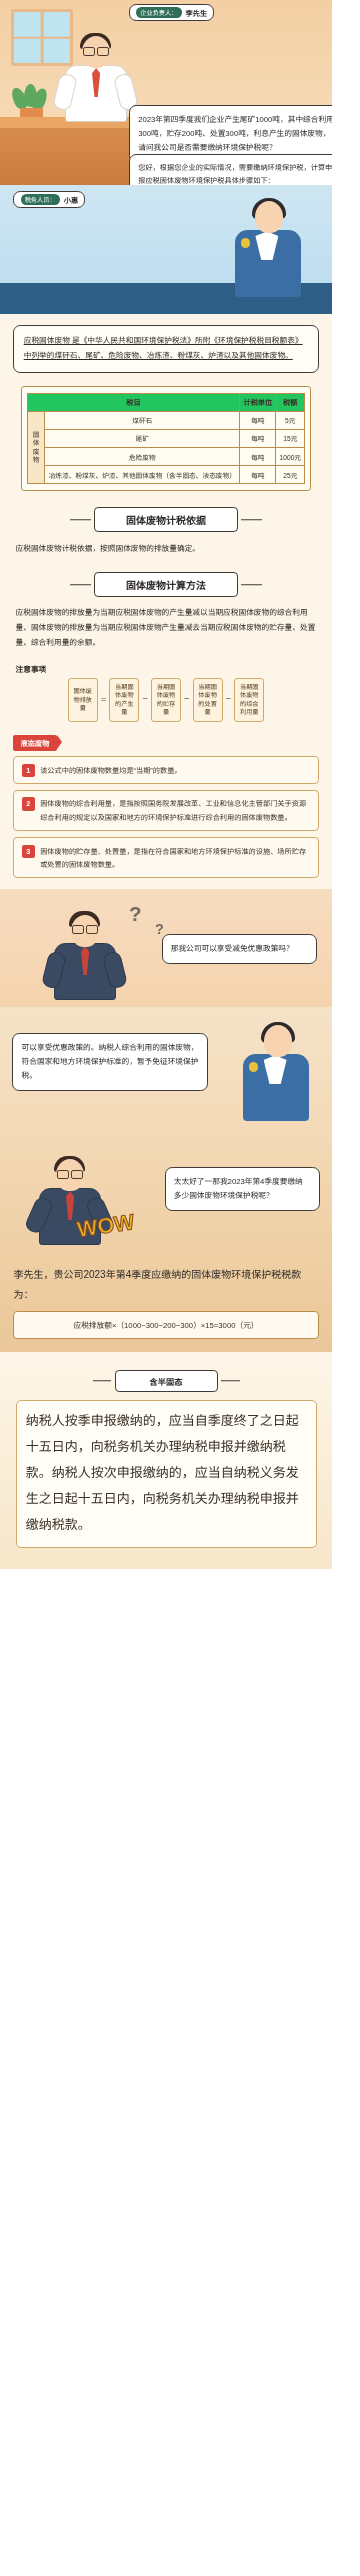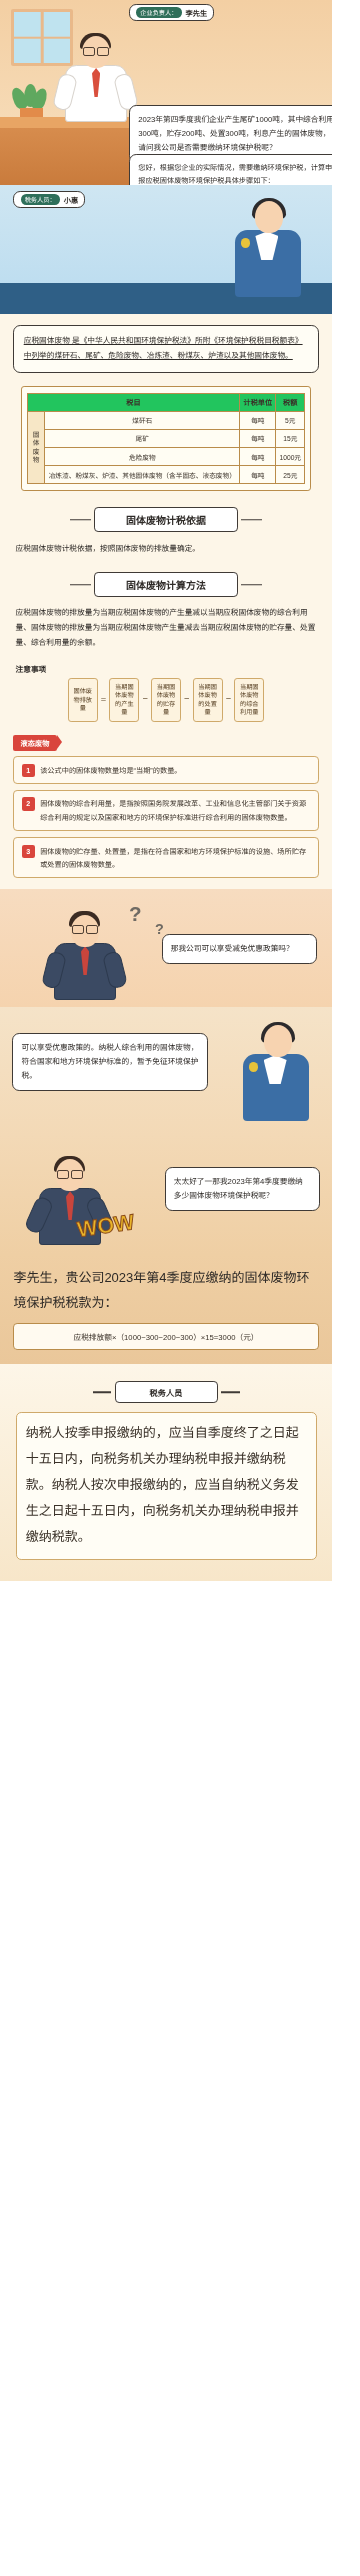--- a/index.html
+++ b/index.html
@@ -250,21 +250,21 @@
     -webkit-text-stroke: 1px #8a4b1a;
     transform: rotate(-8deg);
   }
 
   
   .answer{
     position:relative;
     background: linear-gradient(180deg,#efcfa4 0%, #eac79a 100%);
     padding:11.3px 13.4px 13.4px 13.4px;
   }
-  .answer .txt{ font-size:13px; line-height:1.95; color:#2e2a27;}
+  .answer .txt{ font-size:10px; line-height:1.95; color:#2e2a27;}
   .calcbox{
     margin-top:7.2px;
     background:#fffaf0;
     border:1px solid #b98c4a;
     border-radius:4.1px;
     padding:7.2px 8.2px;
     font-size:7.7px;
     color:#3a3128;
     text-align:center;
   }
@@ -471,18 +471,18 @@
     <div class="wow">WOW</div>
     <div class="bubble">太太好了一那我2023年第4季度要缴纳多少固体废物环境保护税呢？</div>
   </div>
 
   <div class="answer">
     <div class="txt">李先生，贵公司2023年第4季度应缴纳的固体废物环境保护税税款为：</div>
     <div class="calcbox">应税排放额×（1000−300−200−300）×15=3000（元）</div>
   </div>
 
   <div class="tips">
-    <div class="tipsbanner">税务人员</div>
+    <div class="tipsbanner">含半固态</div>
     <div class="tipsbox">纳税人按季申报缴纳的，应当自季度终了之日起十五日内，向税务机关办理纳税申报并缴纳税款。纳税人按次申报缴纳的，应当自纳税义务发生之日起十五日内，向税务机关办理纳税申报并缴纳税款。</div>
   </div>
 
 </div>
 
 
 </body></html>

